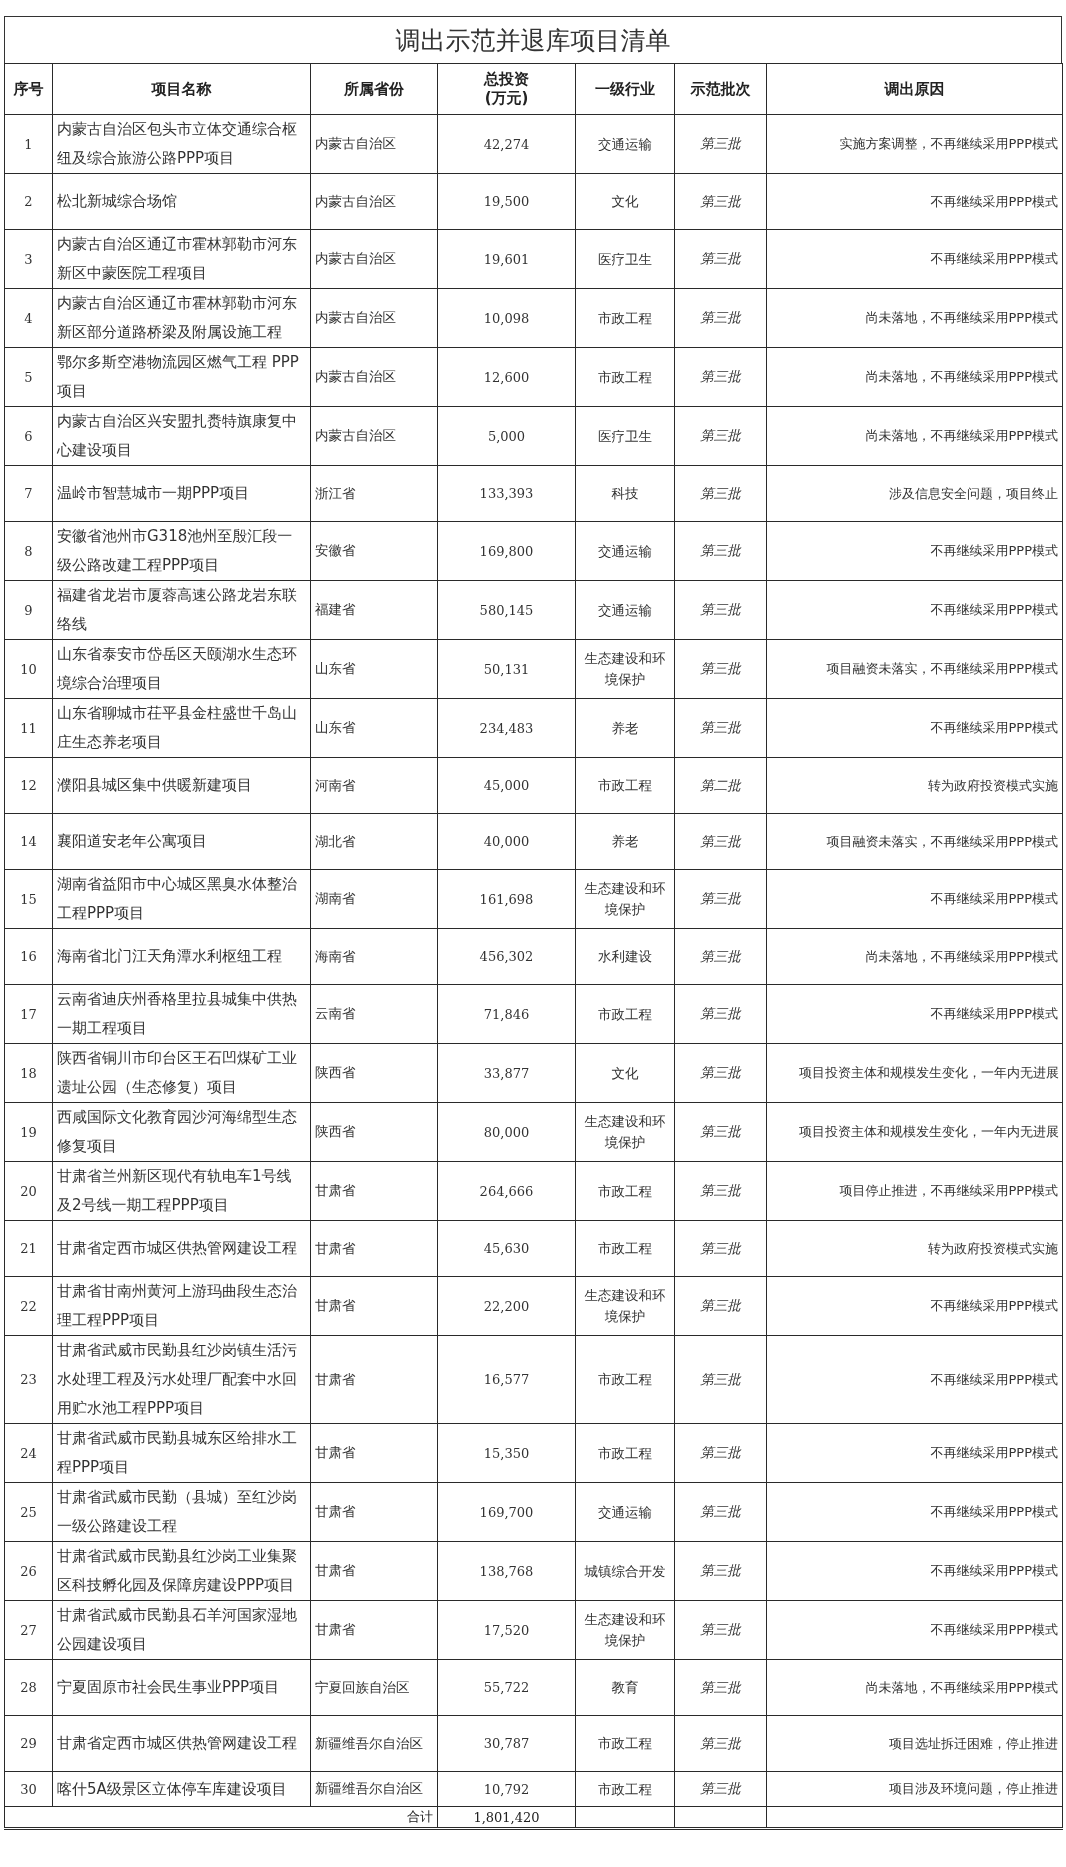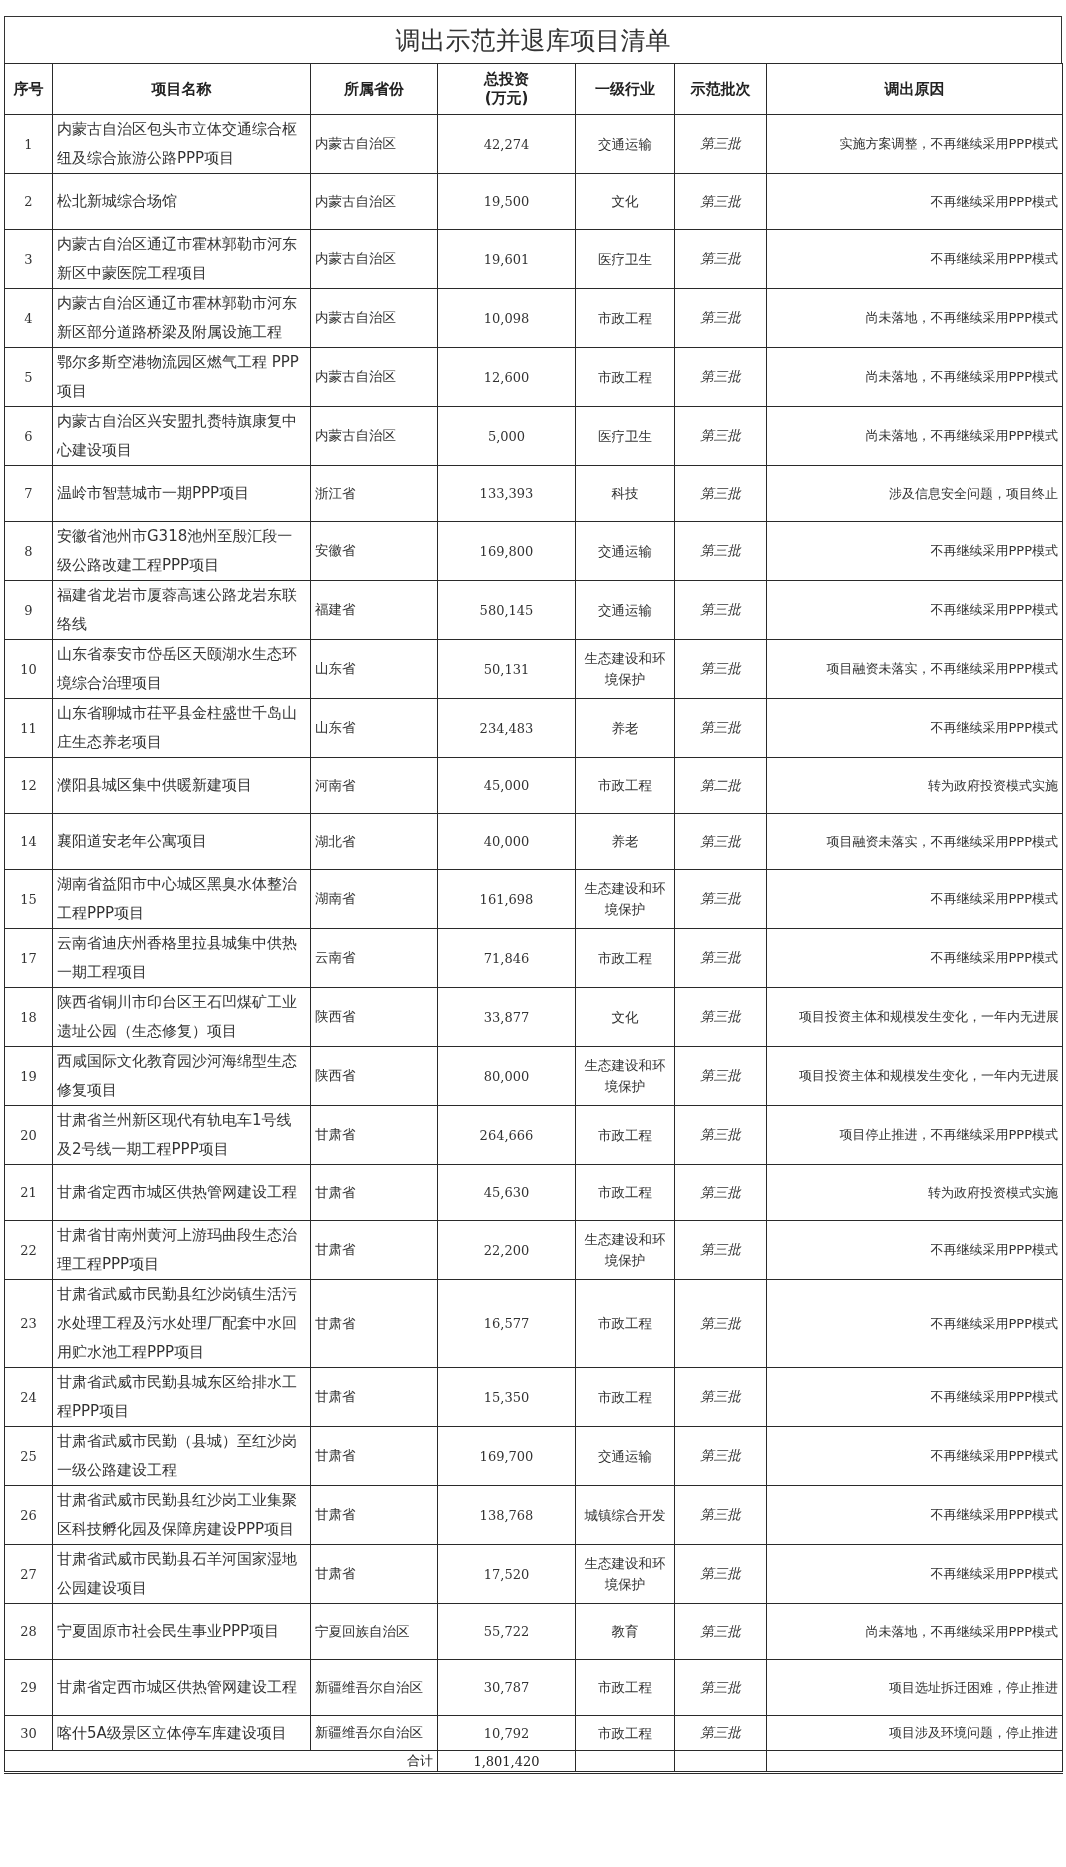--- a/index.html
+++ b/index.html
@@ -175,20 +175,29 @@
         <tr>
           <td class="c-no">15</td>
           <td class="c-name">湖南省益阳市中心城区黑臭水体整治工程PPP项目</td>
           <td class="c-prov">湖南省</td>
           <td class="c-inv">161,698</td>
           <td class="c-ind">生态建设和环境保护</td>
           <td class="c-batch">第三批</td>
           <td class="c-reason">不再继续采用PPP模式</td>
         </tr>
         <tr>
+          <td class="c-no">16</td>
+          <td class="c-name">海南省北门江天角潭水利枢纽工程</td>
+          <td class="c-prov">海南省</td>
+          <td class="c-inv">456,302</td>
+          <td class="c-ind">水利建设</td>
+          <td class="c-batch">第三批</td>
+          <td class="c-reason">尚未落地，不再继续采用PPP模式</td>
+        </tr>
+        <tr>
           <td class="c-no">17</td>
           <td class="c-name">云南省迪庆州香格里拉县城集中供热一期工程项目</td>
           <td class="c-prov">云南省</td>
           <td class="c-inv">71,846</td>
           <td class="c-ind">市政工程</td>
           <td class="c-batch">第三批</td>
           <td class="c-reason">不再继续采用PPP模式</td>
         </tr>
         <tr>
           <td class="c-no">18</td>

